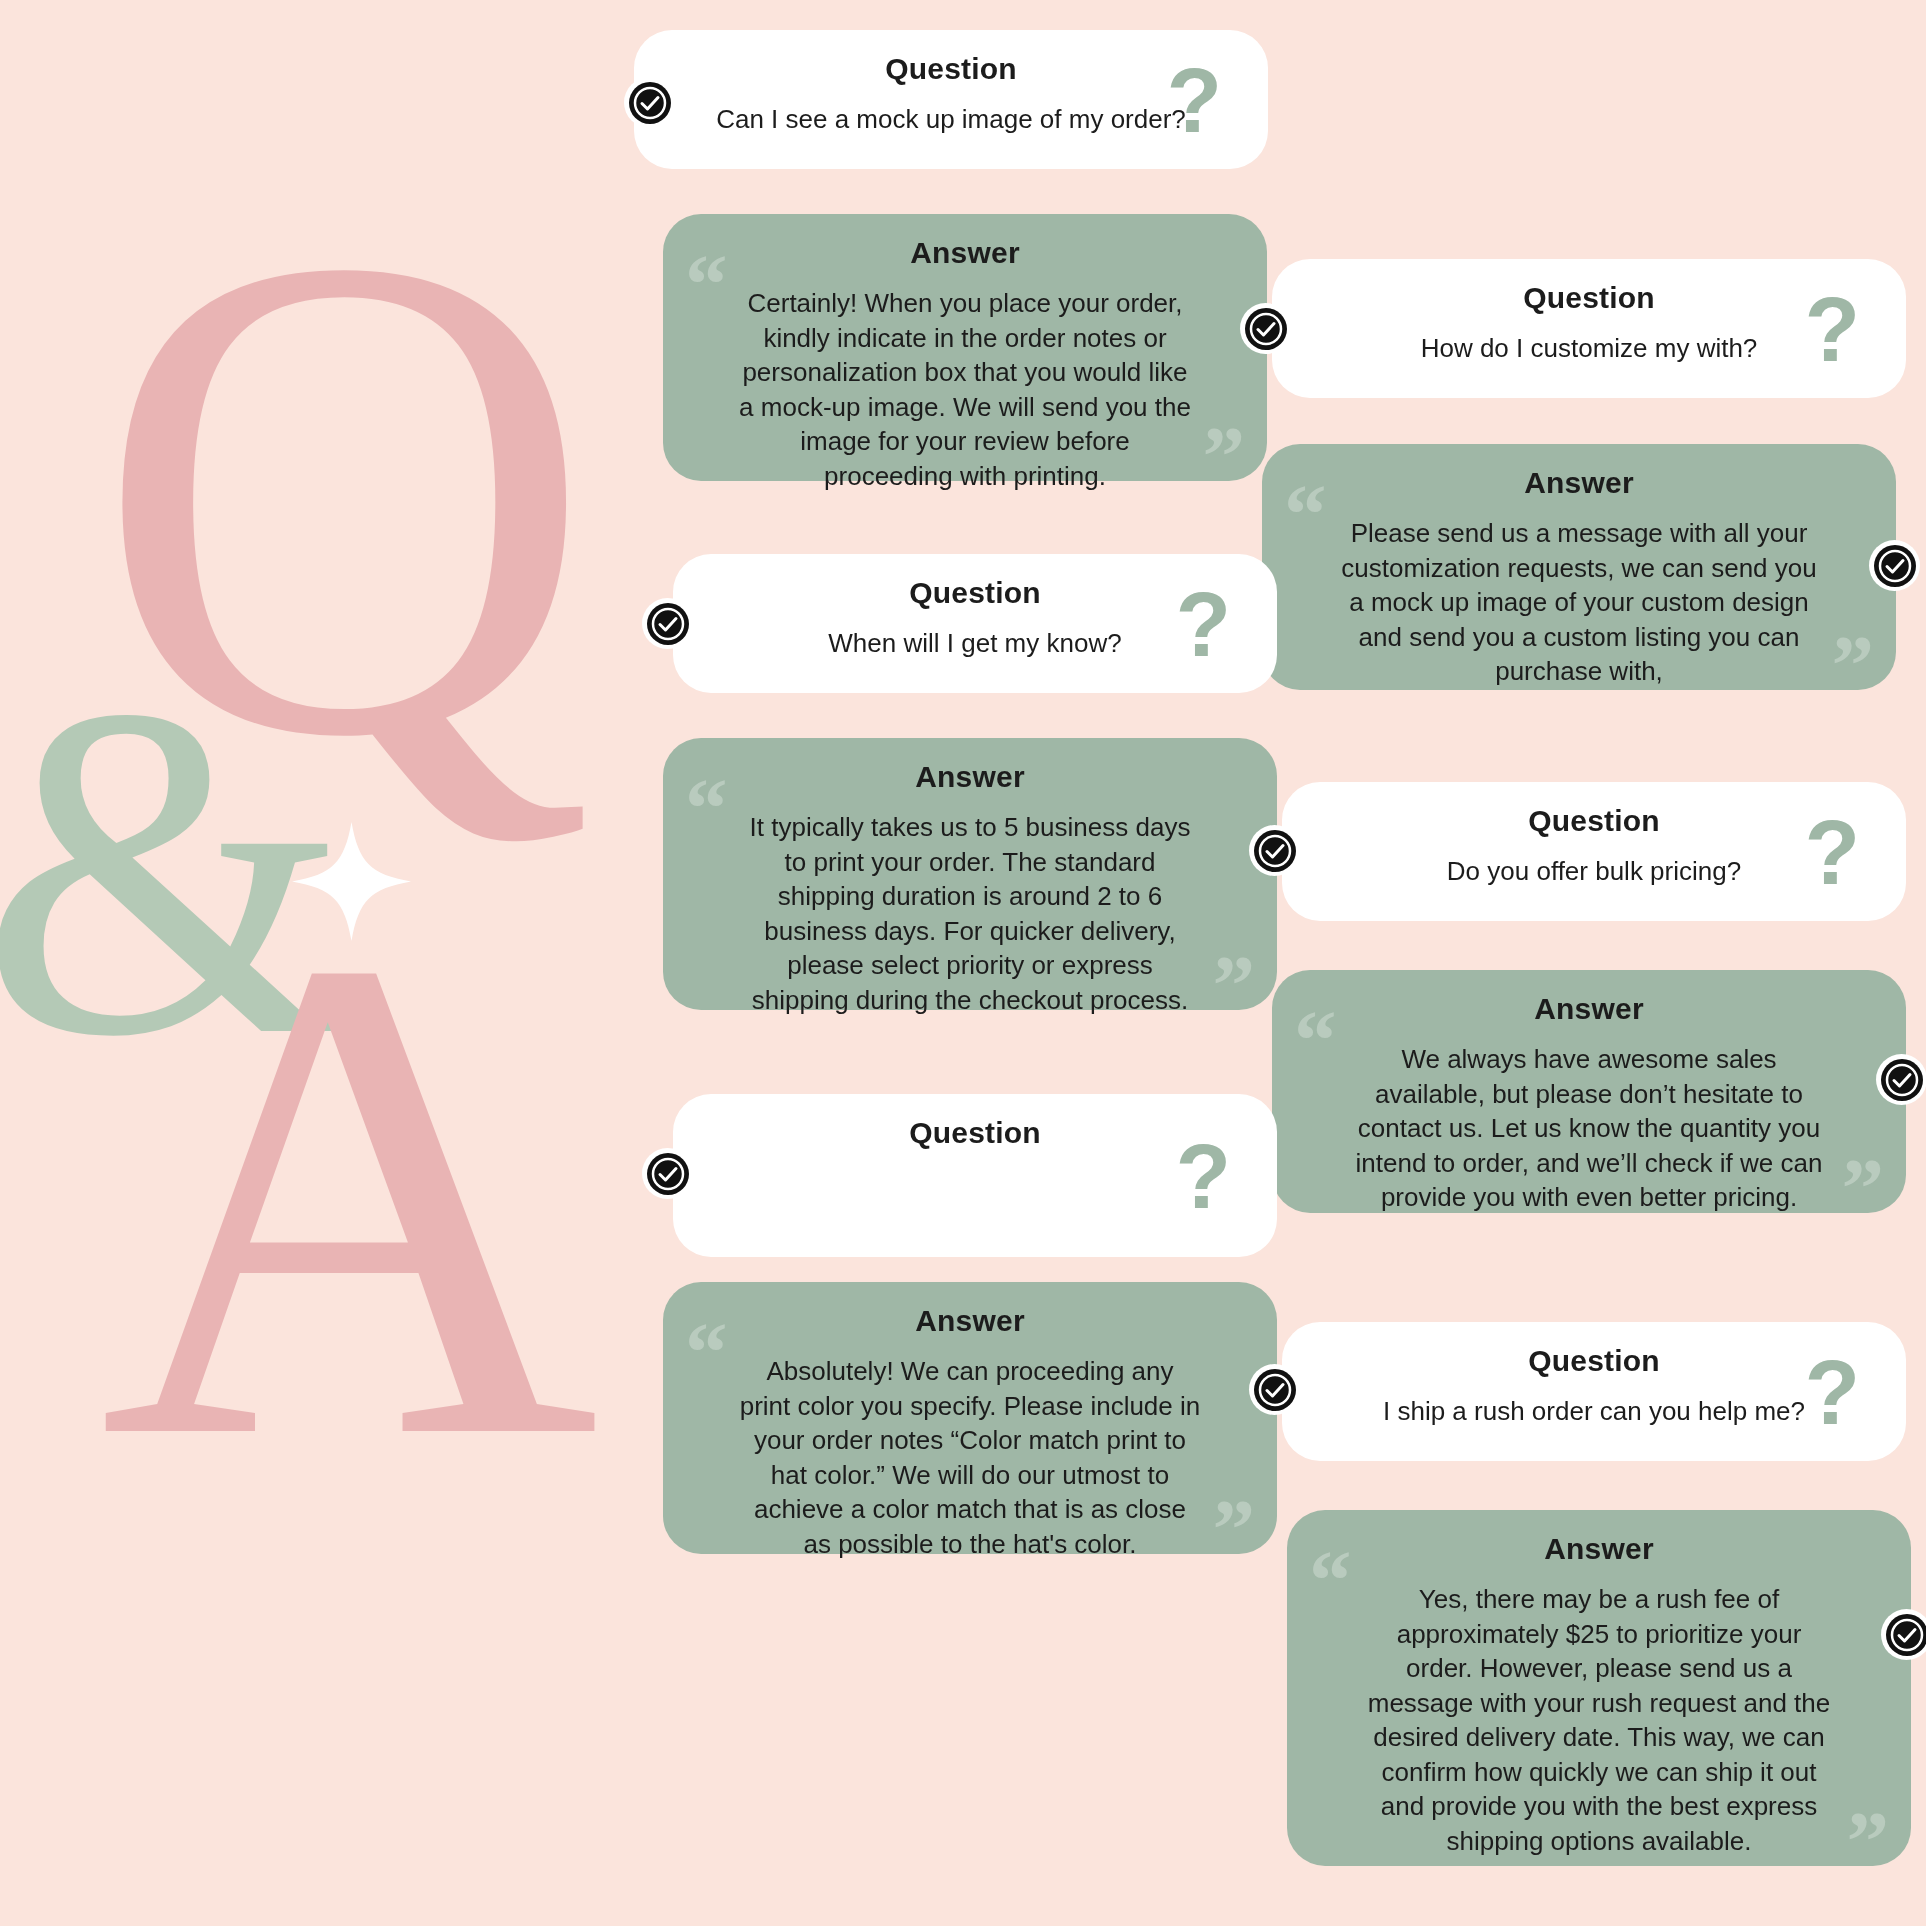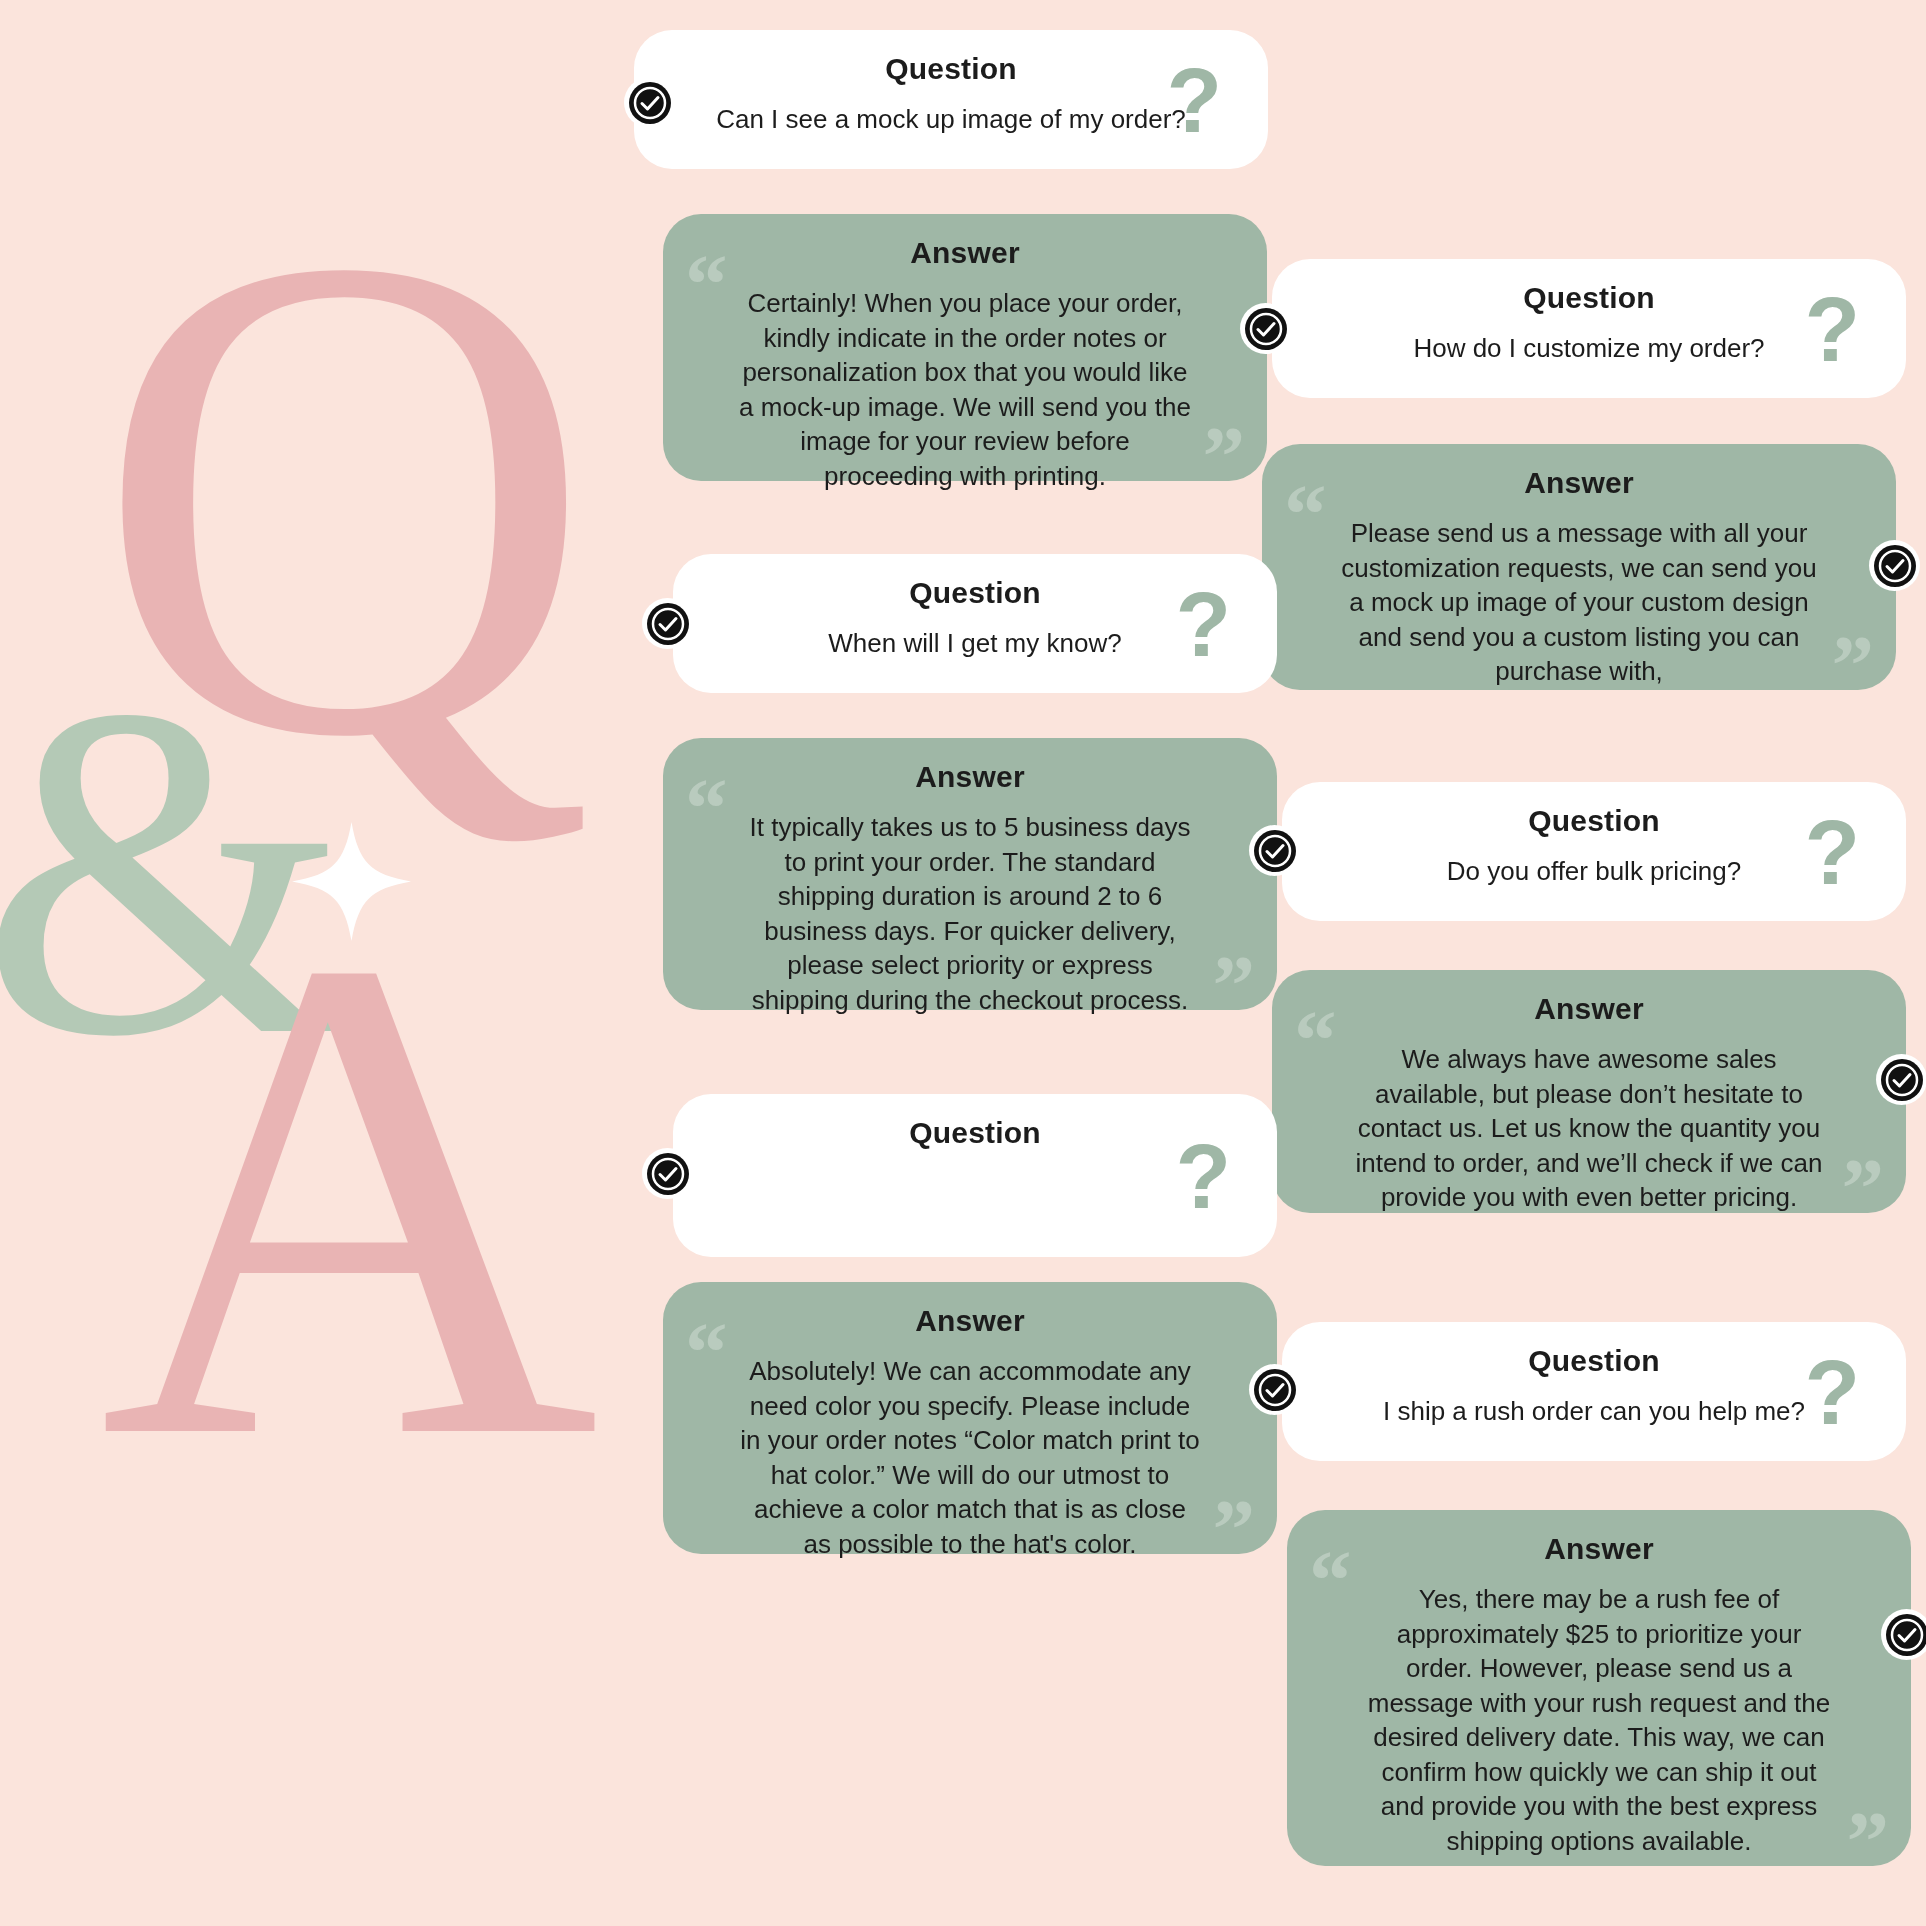--- a/index.html
+++ b/index.html
@@ -160,21 +160,21 @@
 
 <div class="card answer" style="left:663px; top:214px; width:604px; height:267px;">
   <span class="quote open">“</span>
   <span class="quote close">”</span>
   <div class="card-title">Answer</div>
   <div class="card-body">Certainly! When you place your order, kindly indicate in the order notes or personalization box that you would like a mock-up image. We will send you the image for your review before proceeding with printing.</div>
 </div>
 
 <div class="card question" style="left:1272px; top:259px; width:634px; height:139px;">
   <div class="card-title">Question</div>
-  <div class="card-body">How do I customize my order?</div>
+  <div class="card-body">How do I customize my with?</div>
   <div class="qmark">?</div>
 </div>
 <div class="badge" style="left:1240px; top:303px;">
   <svg width="46" height="46" viewBox="0 0 46 46">
     <circle cx="23" cy="23" r="21" fill="#111"></circle>
     <circle cx="23" cy="23" r="15" fill="none" stroke="#fff" stroke-width="2.5"></circle>
     <path d="M15 23.5 L20.5 29 L31 17.5" fill="none" stroke="#fff" stroke-width="3" stroke-linecap="round" stroke-linejoin="round"></path>
   </svg>
 </div>
 
@@ -248,21 +248,21 @@
     <circle cx="23" cy="23" r="21" fill="#111"></circle>
     <circle cx="23" cy="23" r="15" fill="none" stroke="#fff" stroke-width="2.5"></circle>
     <path d="M15 23.5 L20.5 29 L31 17.5" fill="none" stroke="#fff" stroke-width="3" stroke-linecap="round" stroke-linejoin="round"></path>
   </svg>
 </div>
 
 <div class="card answer" style="left:663px; top:1282px; width:614px; height:272px;">
   <span class="quote open">“</span>
   <span class="quote close">”</span>
   <div class="card-title">Answer</div>
-  <div class="card-body">Absolutely! We can accommodate any need color you specify. Please include in your order notes “Color match print to hat color.” We will do our utmost to achieve a color match that is as close as possible to the hat's color.</div>
+  <div class="card-body">Absolutely! We can proceeding any print color you specify. Please include in your order notes “Color match print to hat color.” We will do our utmost to achieve a color match that is as close as possible to the hat's color.</div>
 </div>
 
 <div class="card question" style="left:1282px; top:1322px; width:624px; height:139px;">
   <div class="card-title">Question</div>
   <div class="card-body">I ship a rush order can you help me?</div>
   <div class="qmark">?</div>
 </div>
 <div class="badge" style="left:1249px; top:1364px;">
   <svg width="46" height="46" viewBox="0 0 46 46">
     <circle cx="23" cy="23" r="21" fill="#111"></circle>

